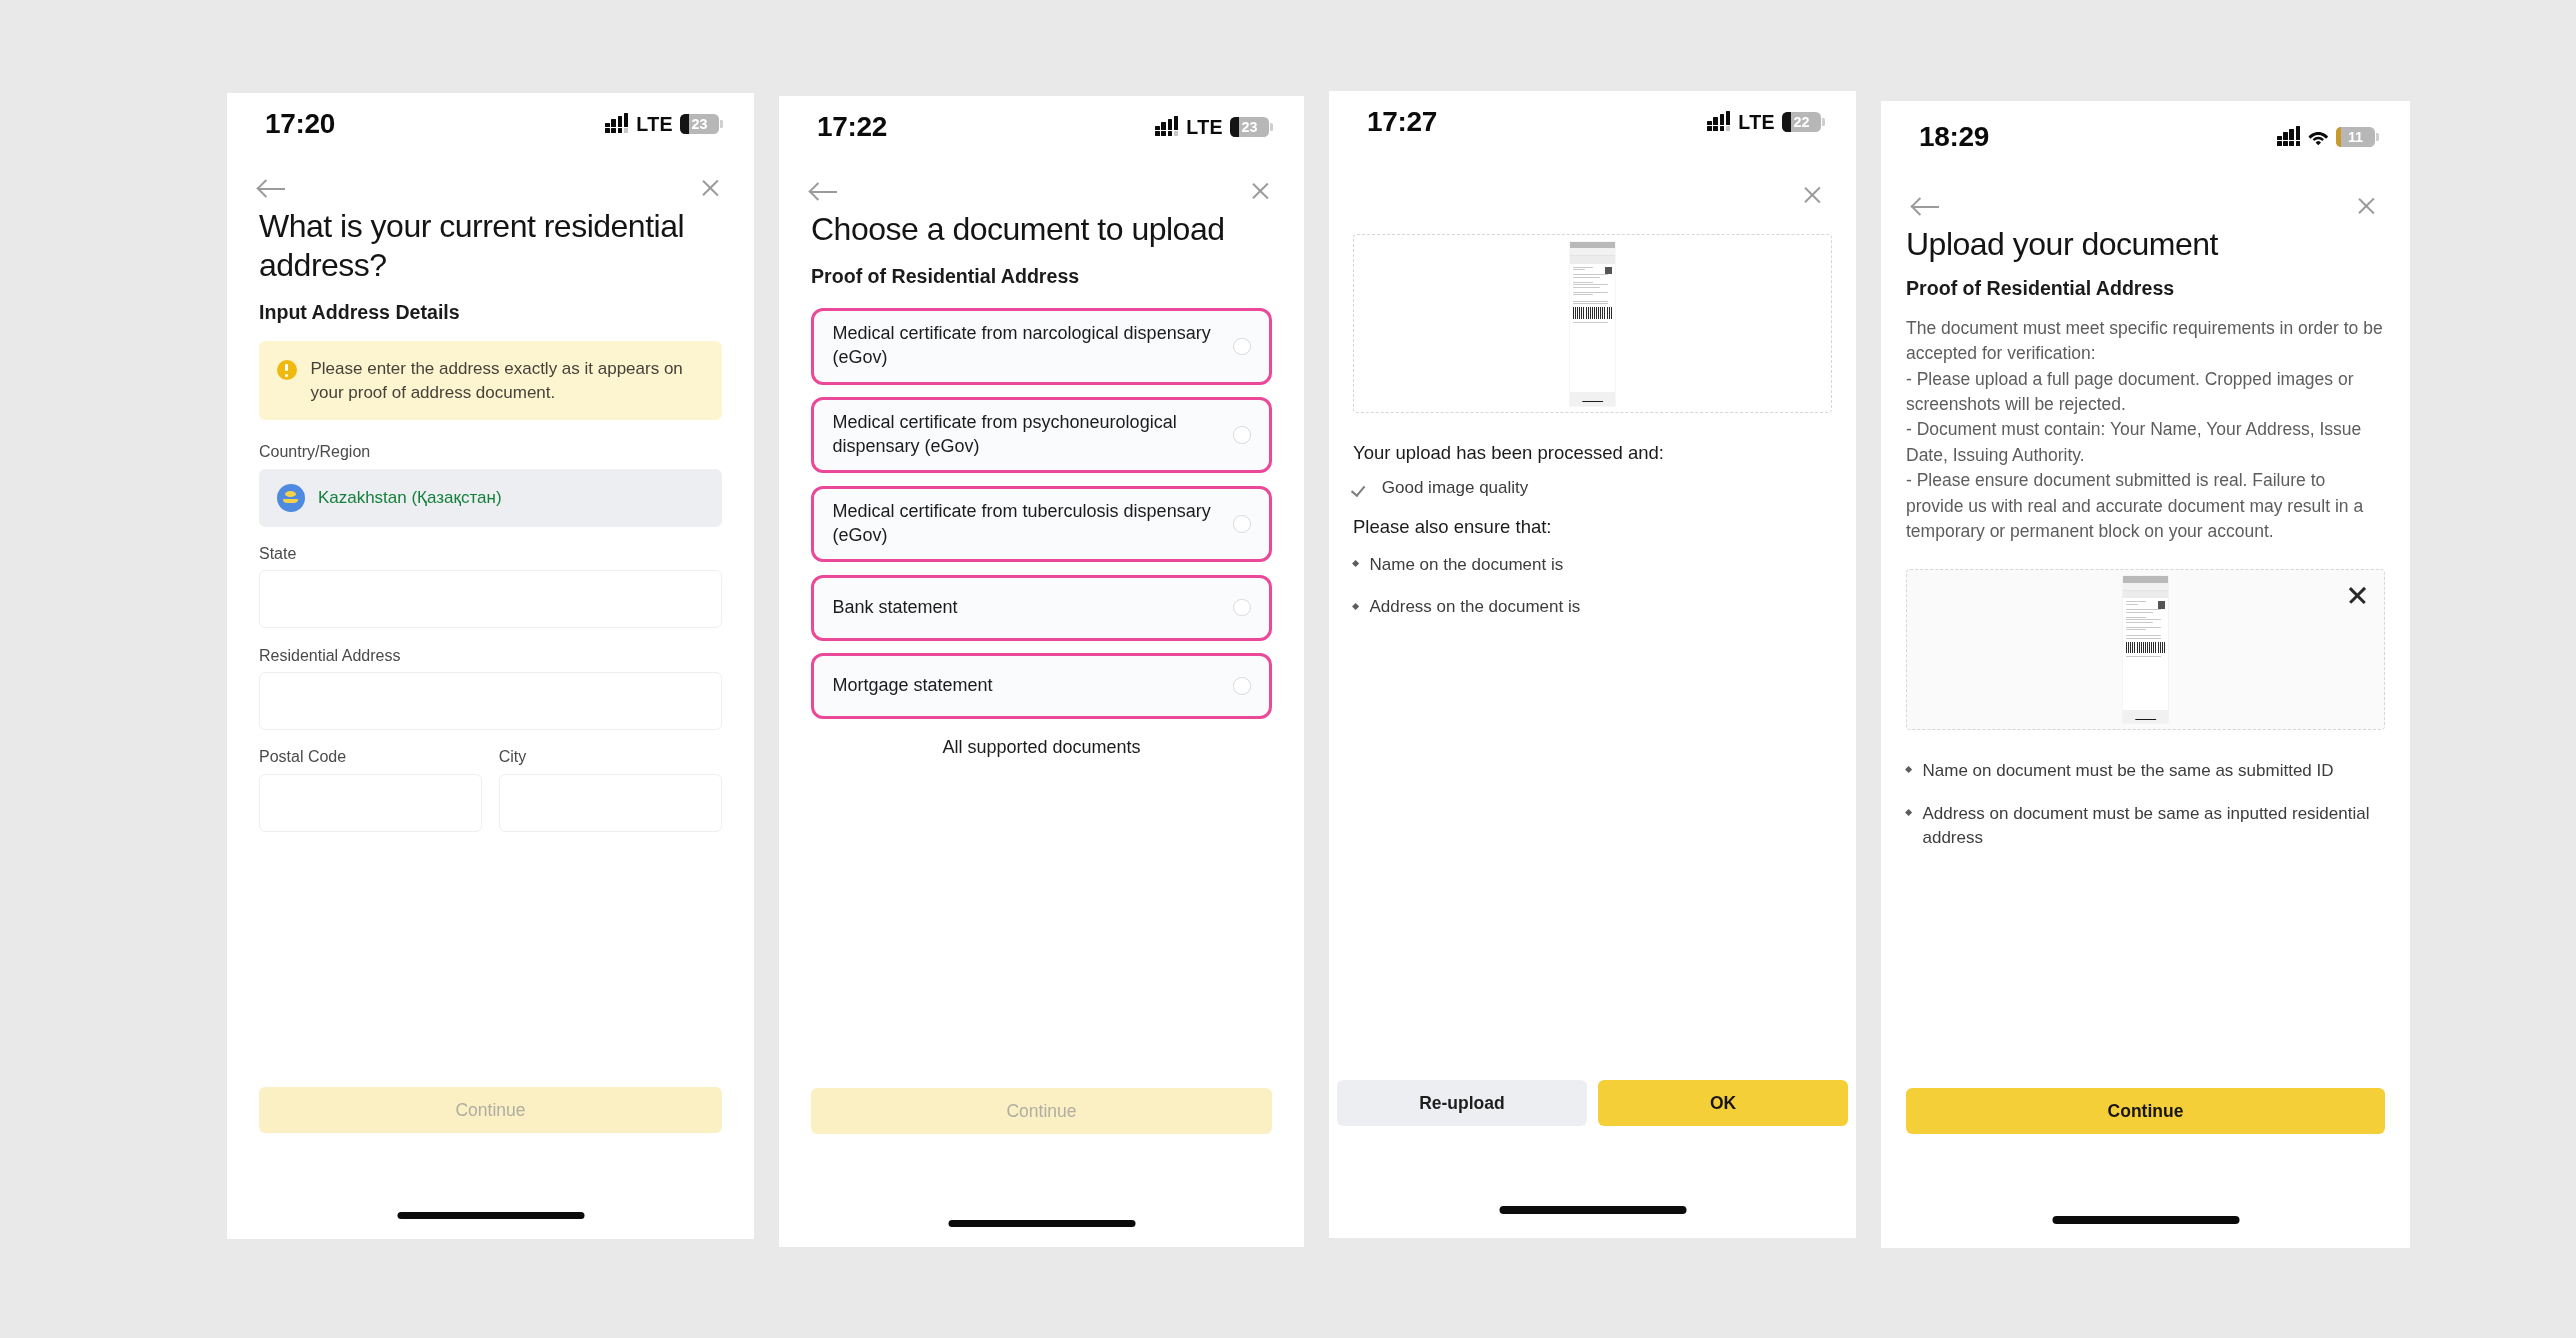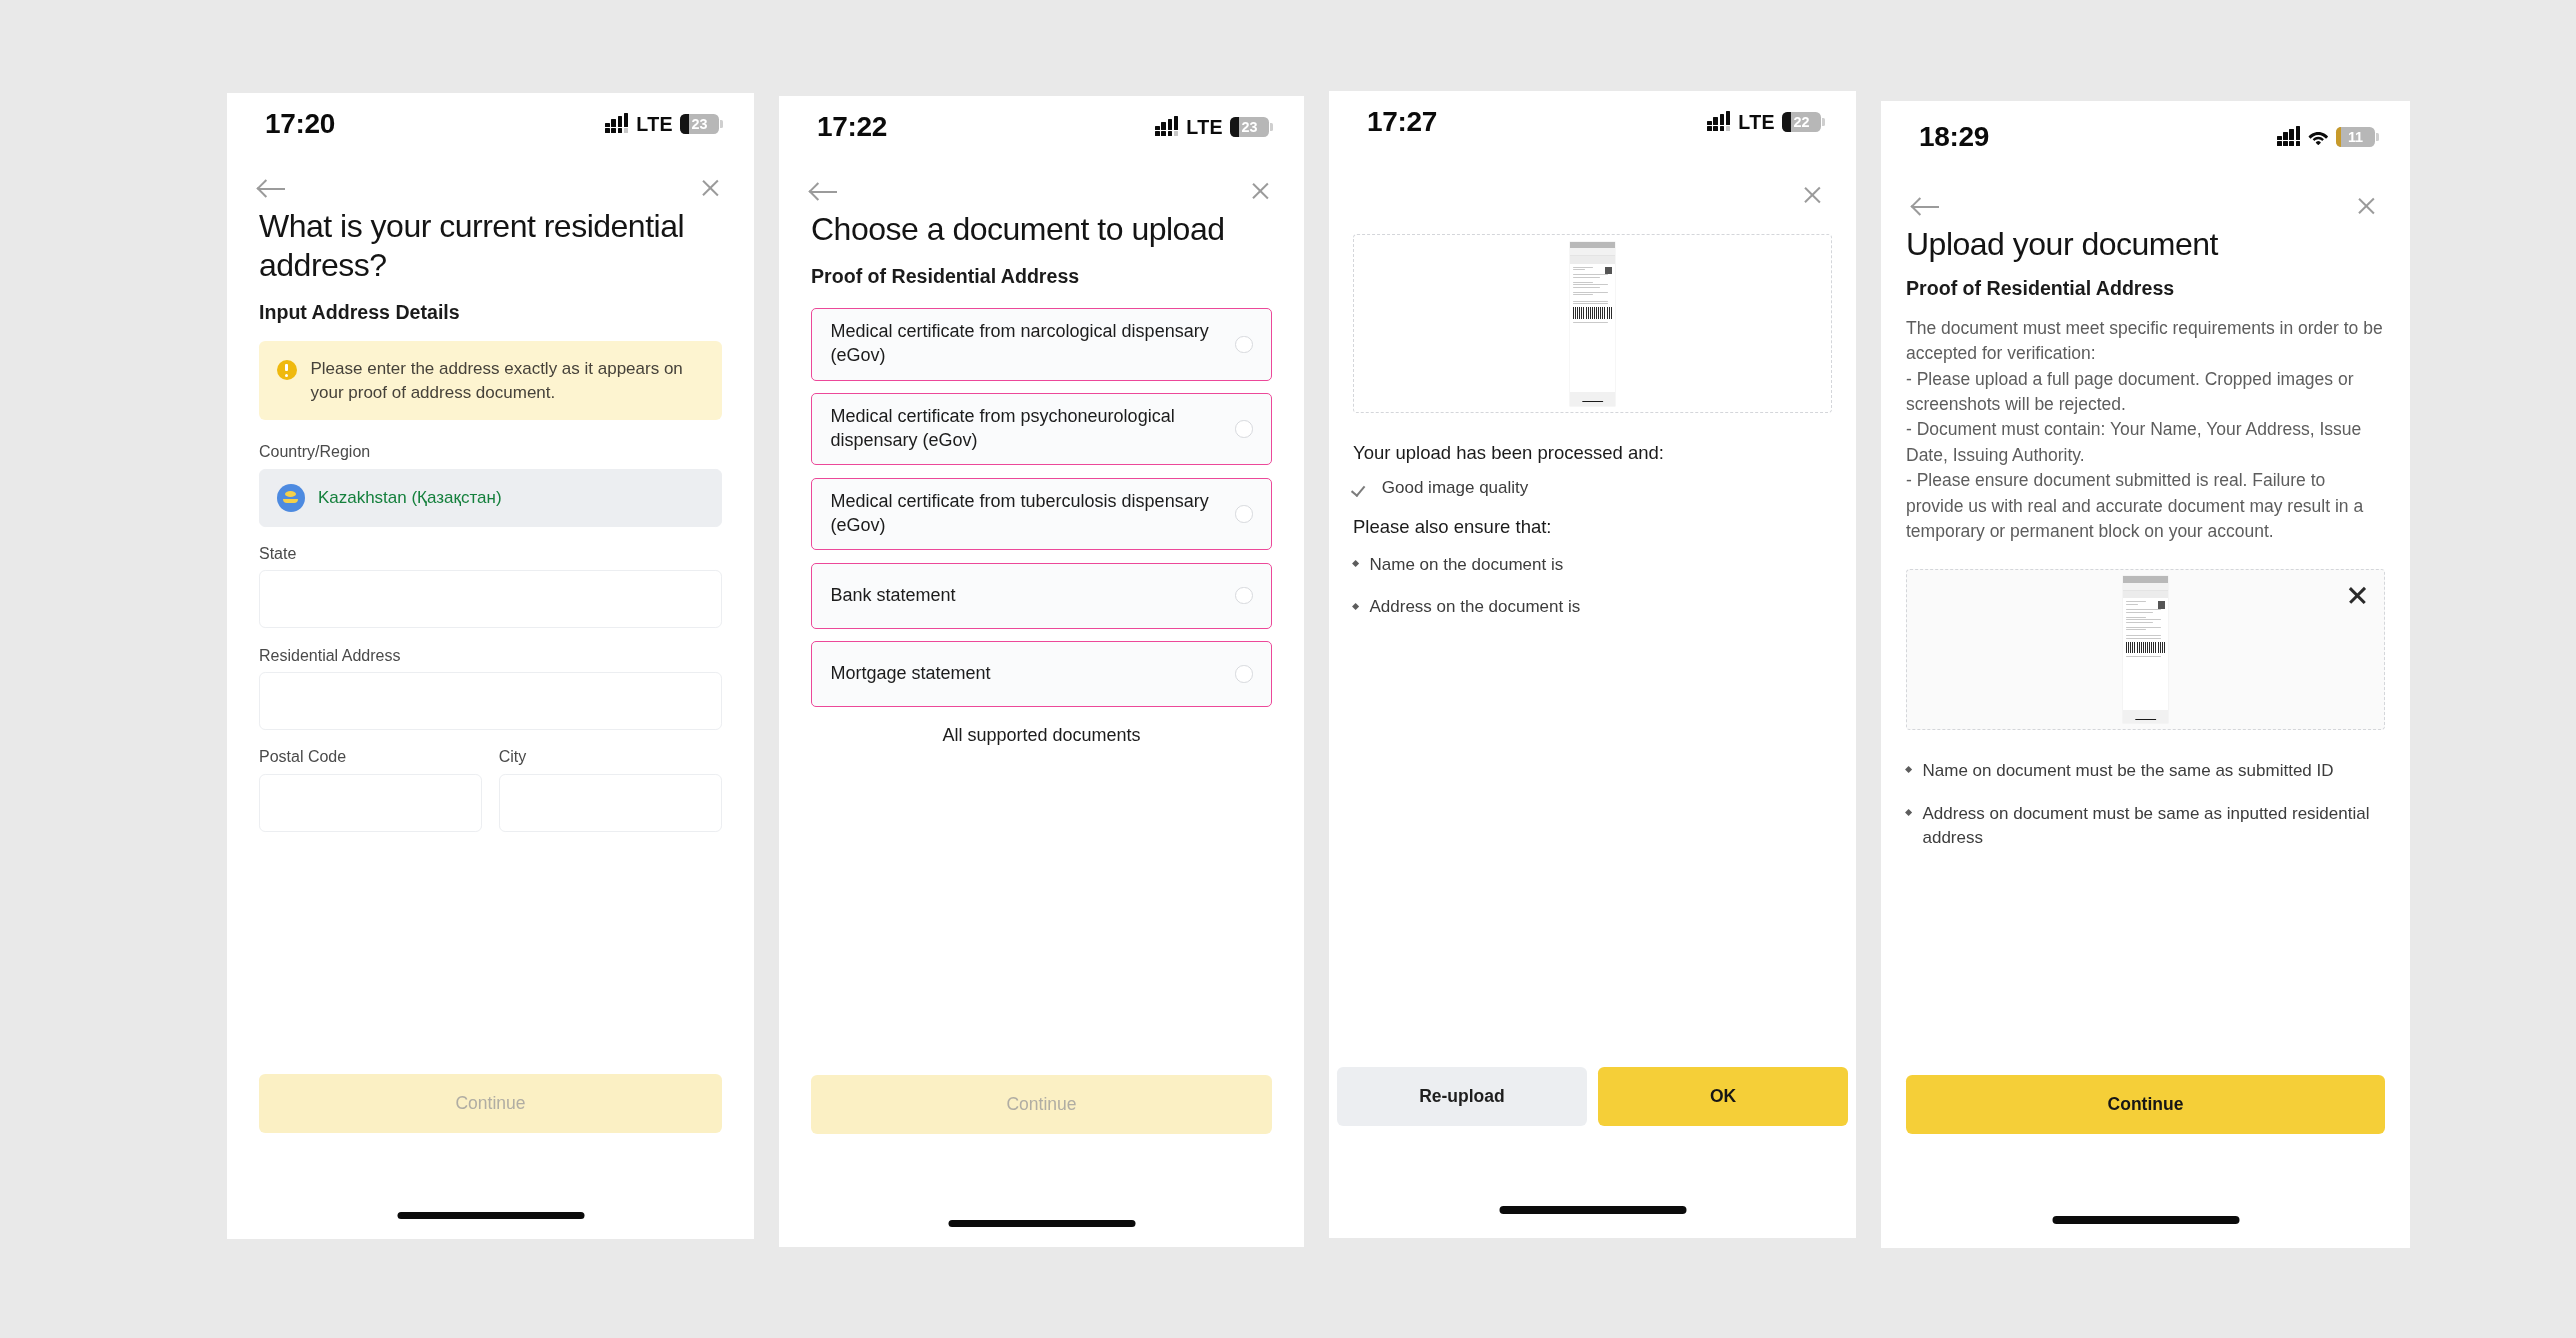--- a/index.html
+++ b/index.html
@@ -124,21 +124,21 @@
   .flag::after {
     content: ""; position: absolute; left: 6.7px; top: 15px;
     width: 14.4px; height: 4.1px; border-radius: 0 0 7.2px 7.2px; background: #f5d04a;
   }
   .flag-name { font-size: 17px; color: #15803d; }
   .row2 { display: flex; gap: 16.5px; }
   .row2 > div { flex: 1; }
 
   
   .doc-item {
-    border: 1px solid #ec4899; border-radius: 5px;
+    border: 3px solid #ec4899; border-radius: 12px;
     background: #fafbfc;
     min-height: 66px; margin-bottom: 12.4px;
     display: flex; align-items: center; justify-content: space-between;
     padding: 11.3px 18.5px 11.3px 18.5px; gap: 12.4px; margin-top: 12px;
   }
   .doc-item .lbl { font-size: 18px; line-height: 1.33; color: #1c1c1c; }
   .radio {
     flex: 0 0 auto; width: 17.5px; height: 17.5px; border-radius: 50%;
     border: 1.5px solid #d7d9dd; background: #fff;
   }
@@ -196,21 +196,21 @@
   }
   .check-row .t { font-size: 17px; color: #3d3d3d; }
   .bul-row { display: flex; gap: 11.3px; margin-bottom: 18.5px; align-items: flex-start; }
   .bul { flex: 0 0 auto; width: 5.2px; height: 5.2px; background: #5d5d5d; margin-top: 8.2px;
          transform: rotate(45deg); }
   .bul-row .t { font-size: 17px; line-height: 1.42; color: #3d3d3d; }
 
   
   .btnbar { position: absolute; left: 0; right: 0; display: flex; gap: 11.3px; padding: 0 32px; }
   .btn {
-    flex: 1; height: 59px; border-radius: 6.2px;
+    flex: 1; height: 46px; border-radius: 6.2px;
     display: flex; align-items: center; justify-content: center;
     font-size: 17.5px; cursor: pointer; border: none;
     font-family: "Liberation Sans", sans-serif;
   }
   .btn.primary { background: #f5cf38; color: #161616; font-weight: 700; }
   .btn.disabled { background: #fbf0c4; color: #b0ada3; }
   .btn.neutral { background: #eceef1; color: #1e1e1e; font-weight: 700; }
 
   .homebar {
     position: absolute; bottom: 19.6px; left: 50%; transform: translateX(-50%);

